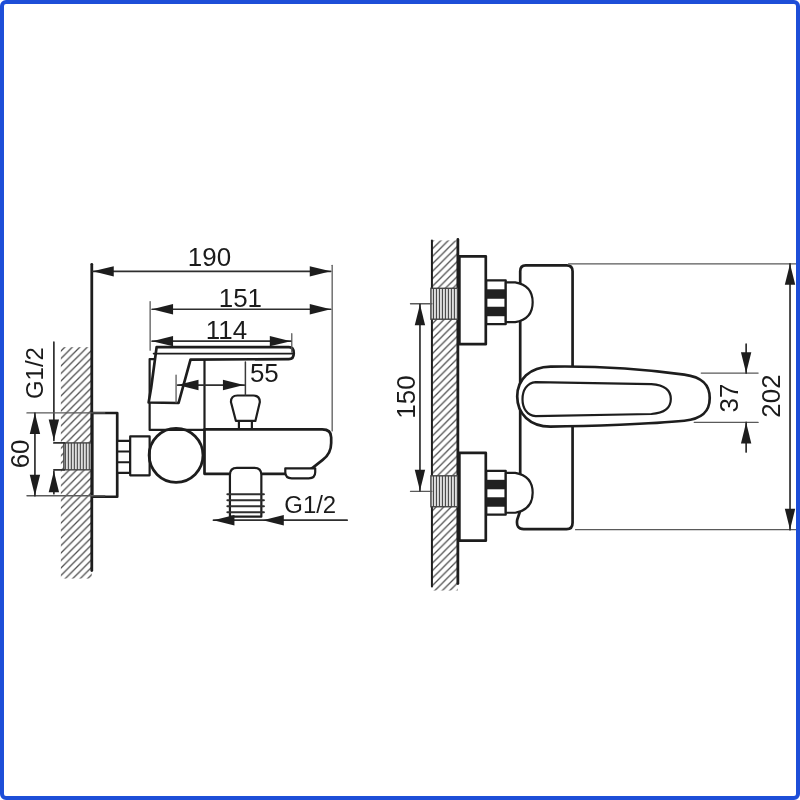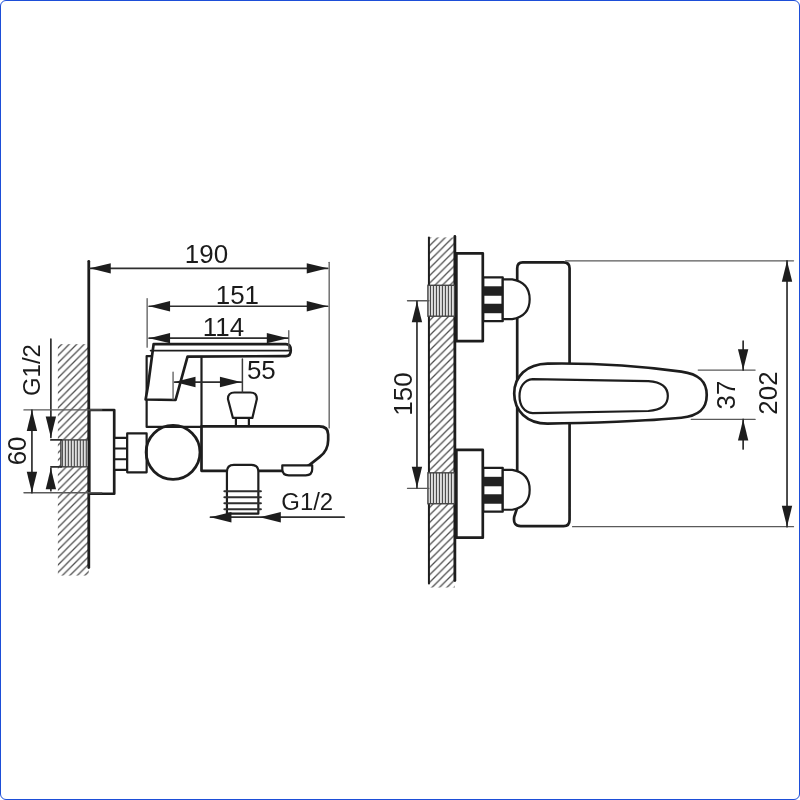--- a/index.html
+++ b/index.html
@@ -1,21 +1,21 @@
 <!DOCTYPE html>
 <html><head>
 <meta charset="utf-8">
 <style>
   html,body { margin:0; padding:0; background:#ffffff; }
   .frame {
     width:800px; height:800px;
     box-sizing:border-box;
     position:relative;
     background:#ffffff;
-    border:1px solid #1d4ed8;
+    border:4px solid #1d4ed8;
     border-radius:6px;
     overflow:hidden;
     font-family:"Liberation Sans", sans-serif;
   }
   svg { display:block; }
   .outline   { fill:#ffffff; stroke:#1d1d1d; stroke-width:2.7; stroke-linejoin:round; stroke-linecap:round; }
   .outline2  { fill:#ffffff; stroke:#1d1d1d; stroke-width:2.2; stroke-linejoin:round; stroke-linecap:round; }
   .edge      { fill:none; stroke:#1d1d1d; stroke-width:2.8; stroke-linecap:round; }
   .edge2     { fill:none; stroke:#1d1d1d; stroke-width:2; stroke-linecap:round; }
   .innerline { fill:none; stroke:#1d1d1d; stroke-width:1.8; stroke-linecap:round; }

